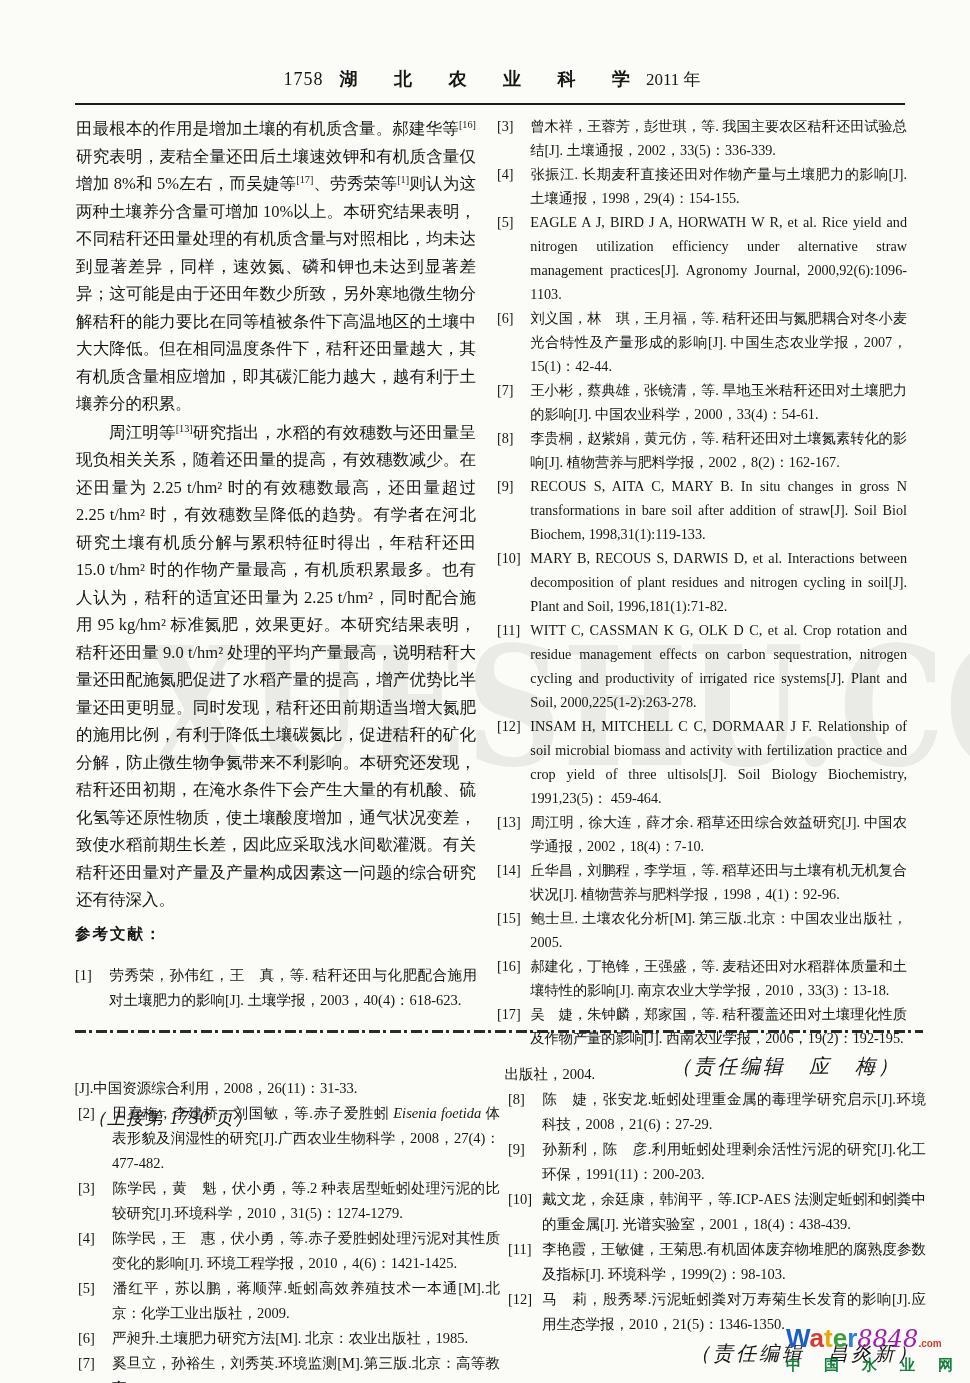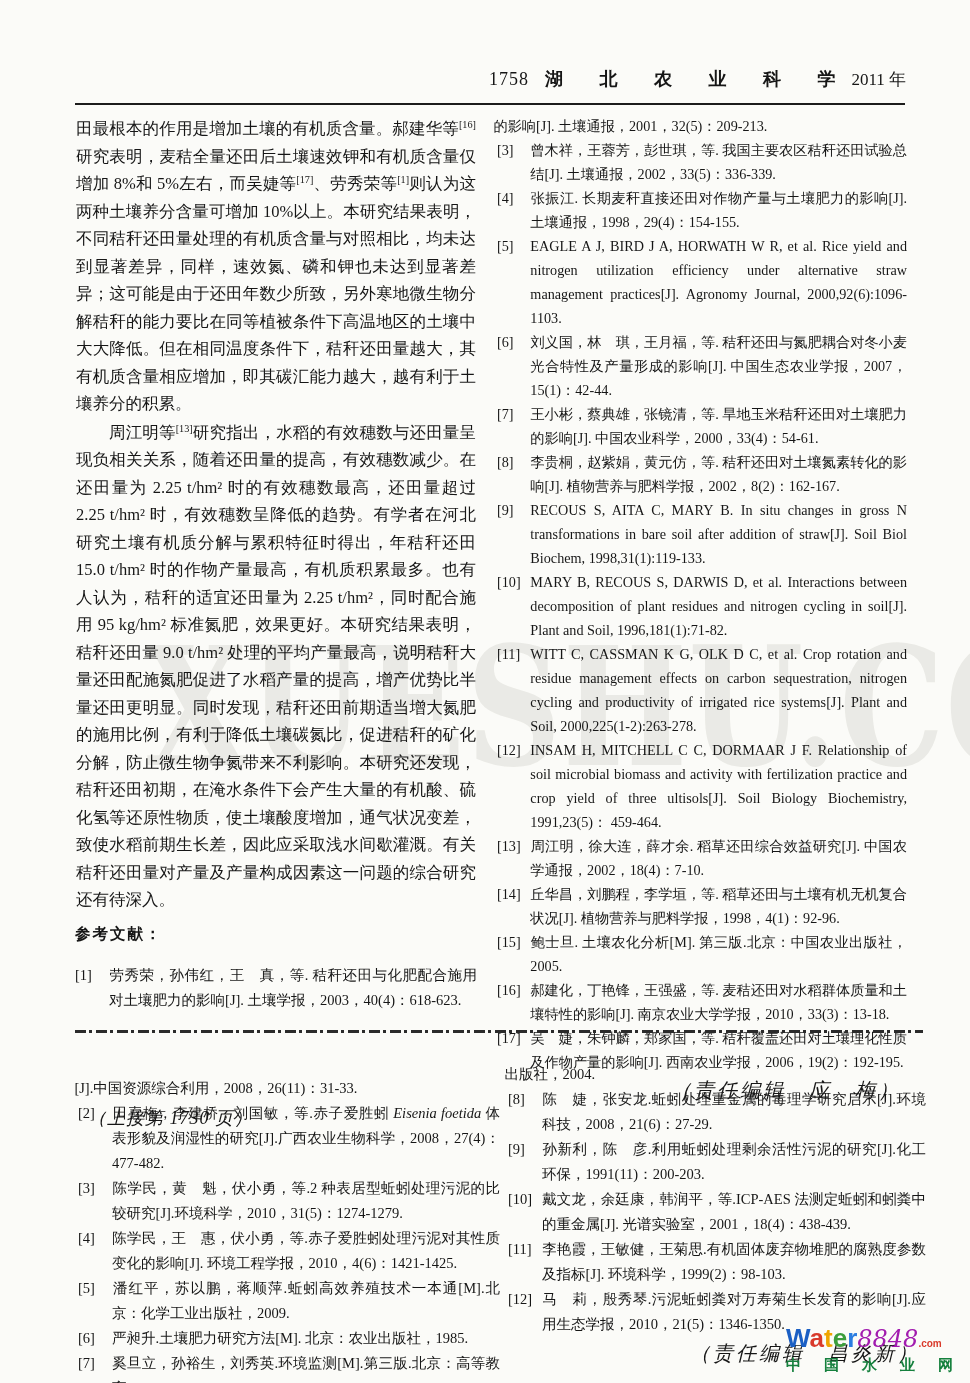--- a/index.html
+++ b/index.html
@@ -2,21 +2,21 @@
 <html><head>
 <meta charset="utf-8">
 <style>
   html,body{margin:0;padding:0;}
   body{width:970px;height:1383px;background:#fbfbf8;overflow:hidden;
        font-family:"Liberation Serif","DejaVu Serif",serif;color:#161616;}
   #page{position:relative;width:970px;height:1383px;overflow:hidden;}
 
   
   .header{position:absolute;top:62px;left:78px;width:828px;height:34px;
-          display:flex;align-items:center;justify-content:flex-end;font-size:17px;}
+          display:flex;align-items:center;justify-content:center;font-size:17px;}
   .page-num{font-size:18px;letter-spacing:1px;}
   .journal-title{font-size:18px;font-weight:bold;letter-spacing:16px;text-indent:16px;}
   .year{font-size:17px;}
   .head-rule{position:absolute;top:103px;left:75px;width:830px;height:2px;background:#1c1c1c;}
 
   
   .bg-watermark{position:absolute;top:610px;left:145px;width:830px;z-index:0;
     font-family:"DejaVu Serif",serif;font-weight:bold;font-size:132px;letter-spacing:1px;
     color:rgba(120,120,112,0.13);white-space:nowrap;transform:scaleY(1.25);transform-origin:top left;}
 
@@ -76,21 +76,20 @@
     <p class="para indent"><span>周江明等</span><sup>[13]</sup><span>研究指出，水稻的有效穗数与还田量呈现负相关关系，随着还田量的提高，有效穗数减少。在还田量为 2.25 t/hm² 时的有效穗数最高，还田量超过 2.25 t/hm² 时，有效穗数呈降低的趋势。有学者在河北研究土壤有机质分解与累积特征时得出，年秸秆还田 15.0 t/hm² 时的作物产量最高，有机质积累最多。也有人认为，秸秆的适宜还田量为 2.25 t/hm²，同时配合施用 95 kg/hm² 标准氮肥，效果更好。本研究结果表明，秸秆还田量 9.0 t/hm² 处理的平均产量最高，说明秸秆大量还田配施氮肥促进了水稻产量的提高，增产优势比半量还田更明显。同时发现，秸秆还田前期适当增大氮肥的施用比例，有利于降低土壤碳氮比，促进秸秆的矿化分解，防止微生物争氮带来不利影响。本研究还发现，秸秆还田初期，在淹水条件下会产生大量的有机酸、硫化氢等还原性物质，使土壤酸度增加，通气状况变差，致使水稻前期生长差，因此应采取浅水间歇灌溉。有关秸秆还田量对产量及产量构成因素这一问题的综合研究还有待深入。</span></p>
     <div class="refs-heading">参考文献：</div>
     <div class="top-refs">
 
         <p class="ref"><span class="ref-label">[1]</span><span><span>劳秀荣，孙伟红，王　真，等. 秸秆还田与化肥配合施用对土壤肥力的影响[J]. 土壤学报，2003，40(4)：618-623.</span></span></p>
 
       </div>
   </div>
 
   <div class="col col-tr">
-    <p class="ref cont-line">的影响[J]. 土壤通报，2001，32(5)：209-213.</p>
     <div>
 
         <p class="ref"><span class="ref-label">[3]</span><span><span>曾木祥，王蓉芳，彭世琪，等. 我国主要农区秸秆还田试验总结[J]. 土壤通报，2002，33(5)：336-339.</span></span></p>
 
         <p class="ref"><span class="ref-label">[4]</span><span><span>张振江. 长期麦秆直接还田对作物产量与土壤肥力的影响[J]. 土壤通报，1998，29(4)：154-155.</span></span></p>
 
         <p class="ref"><span class="ref-label">[5]</span><span><span>EAGLE A J, BIRD J A, HORWATH W R, et al. Rice yield and nitrogen utilization efficiency under alternative straw management practices[J]. Agronomy Journal, 2000,92(6):1096-1103.</span></span></p>
 
         <p class="ref"><span class="ref-label">[6]</span><span><span>刘义国，林　琪，王月福，等. 秸秆还田与氮肥耦合对冬小麦光合特性及产量形成的影响[J]. 中国生态农业学报，2007，15(1)：42-44.</span></span></p>
 

